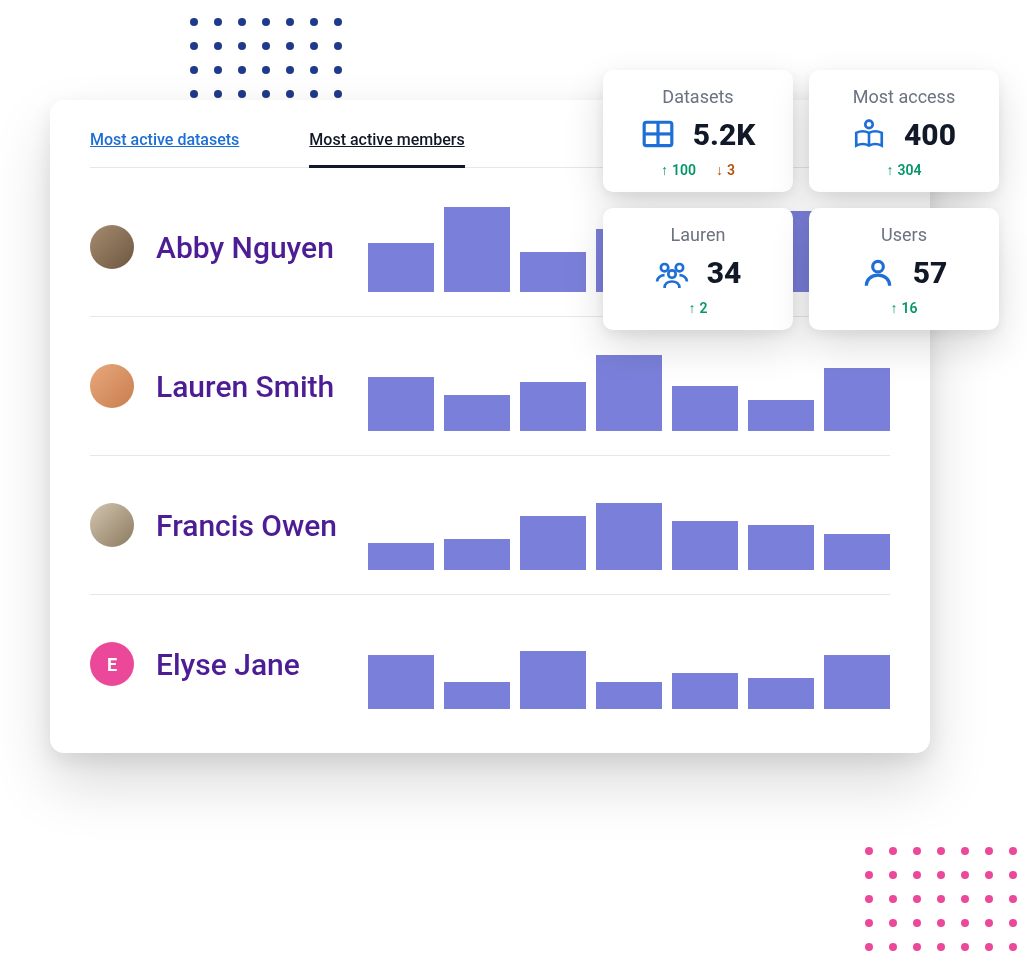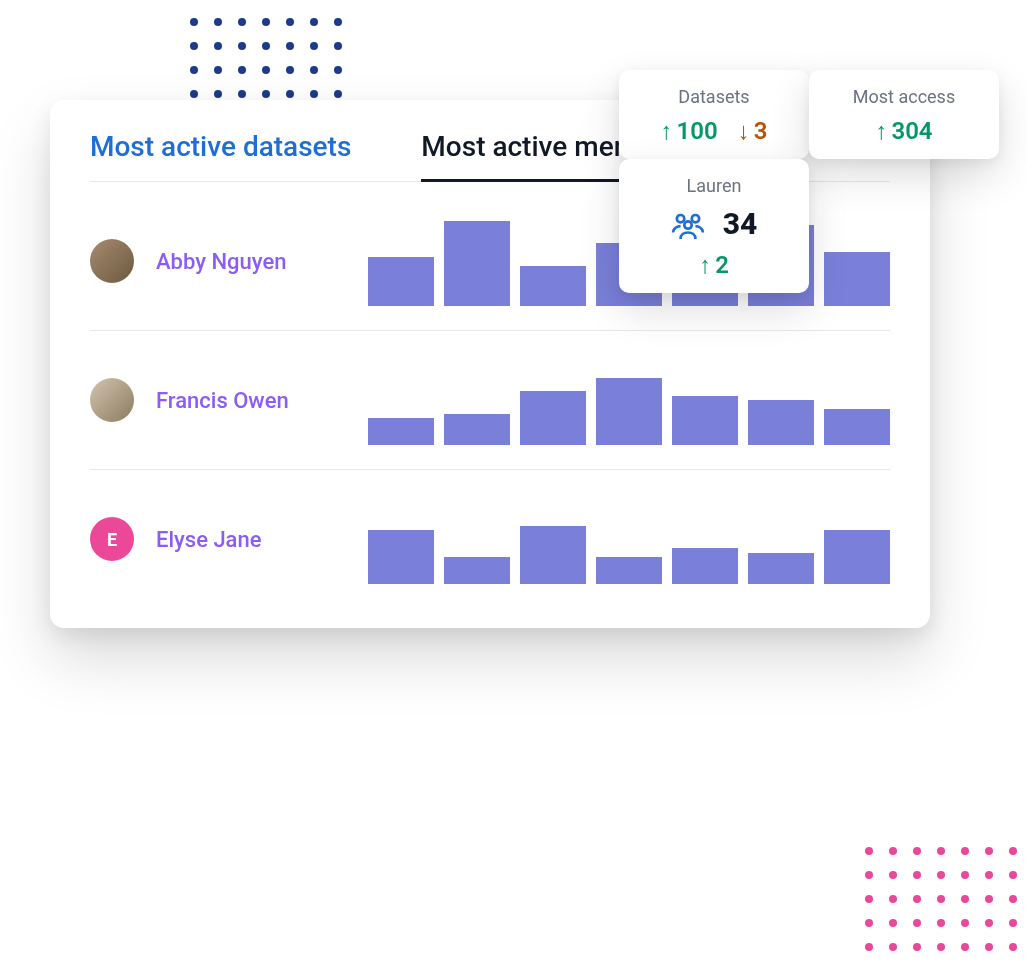--- a/index.html
+++ b/index.html
@@ -35,25 +35,26 @@
     padding: 30px 40px 20px 40px;
   }
   .tabs {
     display: flex;
     gap: 70px;
     border-bottom: 1px solid #e5e7eb;
     padding-bottom: 18px;
     margin-bottom: 10px;
   }
   .tab {
-    font-size: 28px;
+    font-size: 16px;
     font-weight: 500;
     cursor: pointer;
     position: relative;
     white-space: nowrap;
+    text-decoration: underline;
   }
   .tab.inactive { color: #1d6fd6; }
   .tab.active { color: #111827; }
   .tab.active::after {
     content:"";
     position:absolute; left:0; right:0; bottom:-19px;
     height:3px; background:#111827;
   }
 
   .row {
@@ -77,22 +78,22 @@
     display:flex; align-items:center; justify-content:center;
     font-weight:700; color:#fff; font-size:18px;
     flex-shrink:0;
     background: linear-gradient(135deg,#c4b5a0,#8b7355);
   }
   .avatar.a1 { background: linear-gradient(135deg,#a78b6f,#6b5840); }
   .avatar.a2 { background: linear-gradient(135deg,#e8a87c,#c97d4e); }
   .avatar.a3 { background: linear-gradient(135deg,#d4c5b0,#8a7a5f); }
   .avatar.pink { background:#ec4899; }
   .name {
-    color:#8b5cf6;
-    font-size:22px;
+    color:#4c1d95;
+    font-size:30px;
     font-weight:500;
   }
   .bars {
     display:flex;
     align-items:flex-end;
     gap:10px;
     height:90px;
     flex:1;
   }
   .bars .bar {
@@ -100,20 +101,21 @@
     flex:1;
   }
 
   
   .cards {
     position:absolute;
     top: 70px;
     right: 28px;
     display:grid;
     grid-template-columns: repeat(2,190px);
+    gap: 16px;
   }
   .card {
     background:#fff;
     border-radius:10px;
     box-shadow: 0 16px 40px rgba(0,0,0,.14), 0 4px 12px rgba(0,0,0,.06);
     padding:16px 18px 14px 18px;
     display:flex;
     flex-direction:column;
     gap:10px;
   }
@@ -135,21 +137,21 @@
   }
   .card .value {
     font-size:30px;
     font-weight:800;
     color:#111827;
   }
   .card .deltas {
     display:flex;
     justify-content:center;
     gap:20px;
-    font-size:24px;
+    font-size:14px;
     font-weight:600;
   }
   .delta-up { color:#059669; }
   .delta-down { color:#b45309; }
   .arrow { font-weight:400; margin-right:4px; }
 </style>
 </head>
 <body>
 
 <div class="dotgrid dots-navy">
@@ -243,20 +245,35 @@
           <div class="bar" style="height: 95%;"></div>
           <div class="bar" style="height: 45%;"></div>
           <div class="bar" style="height: 70%;"></div>
           <div class="bar" style="height: 40%;"></div>
           <div class="bar" style="height: 90%;"></div>
           <div class="bar" style="height: 60%;"></div>
         </div>
       </div>
       <div class="row">
         <div class="person">
+          <div class="avatar a2"></div>
+          <div class="name">Lauren Smith</div>
+        </div>
+        <div class="bars">
+          <div class="bar" style="height: 60%;"></div>
+          <div class="bar" style="height: 40%;"></div>
+          <div class="bar" style="height: 55%;"></div>
+          <div class="bar" style="height: 85%;"></div>
+          <div class="bar" style="height: 50%;"></div>
+          <div class="bar" style="height: 35%;"></div>
+          <div class="bar" style="height: 70%;"></div>
+        </div>
+      </div>
+      <div class="row">
+        <div class="person">
           <div class="avatar a3"></div>
           <div class="name">Francis Owen</div>
         </div>
         <div class="bars">
           <div class="bar" style="height: 30%;"></div>
           <div class="bar" style="height: 35%;"></div>
           <div class="bar" style="height: 60%;"></div>
           <div class="bar" style="height: 75%;"></div>
           <div class="bar" style="height: 55%;"></div>
           <div class="bar" style="height: 50%;"></div>
@@ -277,41 +294,65 @@
           <div class="bar" style="height: 35%;"></div>
           <div class="bar" style="height: 60%;"></div>
         </div>
       </div>
     </div>
 </div>
 
 <div class="cards">
     <div class="card">
       <div class="label">Datasets</div>
+      <div class="main">
+        <span class="icon"><svg viewBox="0 0 32 32" width="34" height="34">
+            <use href="#grid-icon"></use>
+          </svg></span>
+        <div class="value">5.2K</div>
+      </div>
       <div class="deltas">
         <span class="delta-up"><span class="arrow">↑</span><span>100</span></span>
         <span class="delta-down"><span class="arrow">↓</span><span>3</span></span>
       </div>
     </div>
     <div class="card">
       <div class="label">Most access</div>
+      <div class="main">
+        <span class="icon"><svg viewBox="0 0 32 32" width="34" height="34">
+            <use href="#book-icon"></use>
+          </svg></span>
+        <div class="value">400</div>
+      </div>
       <div class="deltas">
         <span class="delta-up"><span class="arrow">↑</span><span>304</span></span>
       </div>
     </div>
     <div class="card">
       <div class="label">Lauren</div>
       <div class="main">
         <span class="icon"><svg viewBox="0 0 32 32" width="34" height="34">
             <use href="#group-icon"></use>
           </svg></span>
         <div class="value">34</div>
       </div>
       <div class="deltas">
         <span class="delta-up"><span class="arrow">↑</span><span>2</span></span>
+      </div>
+    </div>
+    <div class="card">
+      <div class="label">Users</div>
+      <div class="main">
+        <span class="icon"><svg viewBox="0 0 32 32" width="34" height="34">
+            <use href="#user-icon"></use>
+          </svg></span>
+        <div class="value">57</div>
+      </div>
+      <div class="deltas">
+        <span class="delta-up"><span class="arrow">↑</span><span>16</span></span>
       </div>
     </div>
   </div>
 
 <svg width="0" height="0" style="position:absolute">
   <defs>
     <g id="grid-icon">
         <rect x="3" y="4" width="26" height="22" rx="2" fill="none" stroke="currentColor" stroke-width="3"></rect>
         <line x1="3" y1="15" x2="29" y2="15" stroke="currentColor" stroke-width="3"></line>
         <line x1="16" y1="4" x2="16" y2="26" stroke="currentColor" stroke-width="3"></line>

